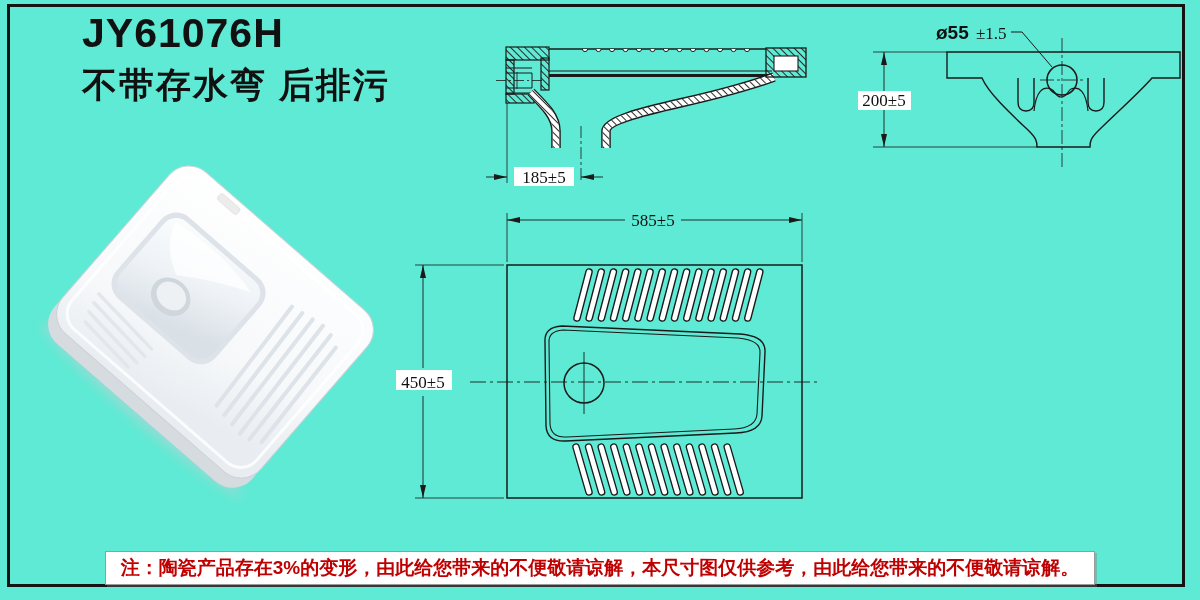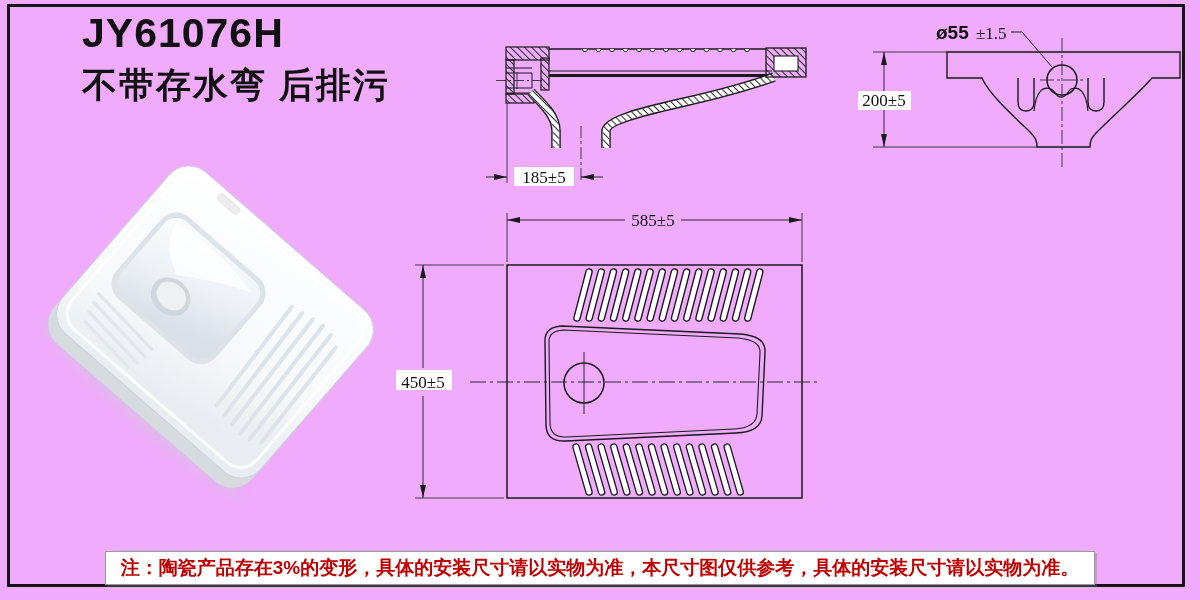--- a/index.html
+++ b/index.html
@@ -1,17 +1,17 @@
 <!DOCTYPE html>
 <html><head>
 <meta charset="utf-8">
 <style>
   html,body{margin:0;padding:0;width:1200px;height:600px;background:#ffffff;overflow:hidden;
     font-family:"Liberation Sans",sans-serif;}
-  #stage{position:absolute;left:0;top:0;width:1200px;height:600px;background:#f0abfc;}
+  #stage{position:absolute;left:0;top:0;width:1200px;height:600px;background:#5eead4;}
   .frame{position:absolute;left:7px;top:4px;width:1178px;height:583px;
     border:3px solid #141414;box-sizing:border-box;}
   .titleblock{position:absolute;left:82px;top:10px;line-height:1.15;color:#111;}
   .titleblock .model{font-size:41px;font-weight:bold;letter-spacing:1px;}
   .titleblock .sub{font-size:35px;font-weight:bold;margin-top:8px;letter-spacing:2px;text-align:center;}
   svg text.dim{font-family:"Liberation Serif",serif;font-size:17px;fill:#111;}
   svg text.dimBig{font-family:"Liberation Sans",sans-serif;font-weight:bold;font-size:19px;fill:#111;}
   .noteBox{position:absolute;left:105px;top:551px;width:990px;height:34px;box-sizing:border-box;
     border:1px solid #9a9a9a;box-shadow:2px 2px 0 rgba(120,120,120,.35);
     background:#fff;display:flex;align-items:center;justify-content:center;}
@@ -264,16 +264,16 @@
         <line x1="423" y1="396" x2="423" y2="498" stroke-width="0.9"></line>
         <polygon points="423,265 420,278 426,278" fill="#1a1a1a" stroke="none"></polygon>
         <polygon points="423,498 420,485 426,485" fill="#1a1a1a" stroke="none"></polygon>
         <rect x="396" y="370" width="56" height="20" fill="#ffffff" stroke="none"></rect>
         <text class="dim" x="423" y="388" text-anchor="middle" stroke="none" fill="#111">450±5</text>
       </g>
     </g>
   </svg>
 
   <div class="noteBox">
-    <span style="color: rgb(192, 0, 0);">注：陶瓷产品存在3%的变形，具体的安装尺寸请以实物为准，本尺寸图仅供参考，具体的安装尺寸请以实物为准。</span>
+    <span style="color: rgb(192, 0, 0);">注：陶瓷产品存在3%的变形，由此给您带来的不便敬请谅解，本尺寸图仅供参考，由此给您带来的不便敬请谅解。</span>
   </div>
 
 </div>
 
 </body></html>

